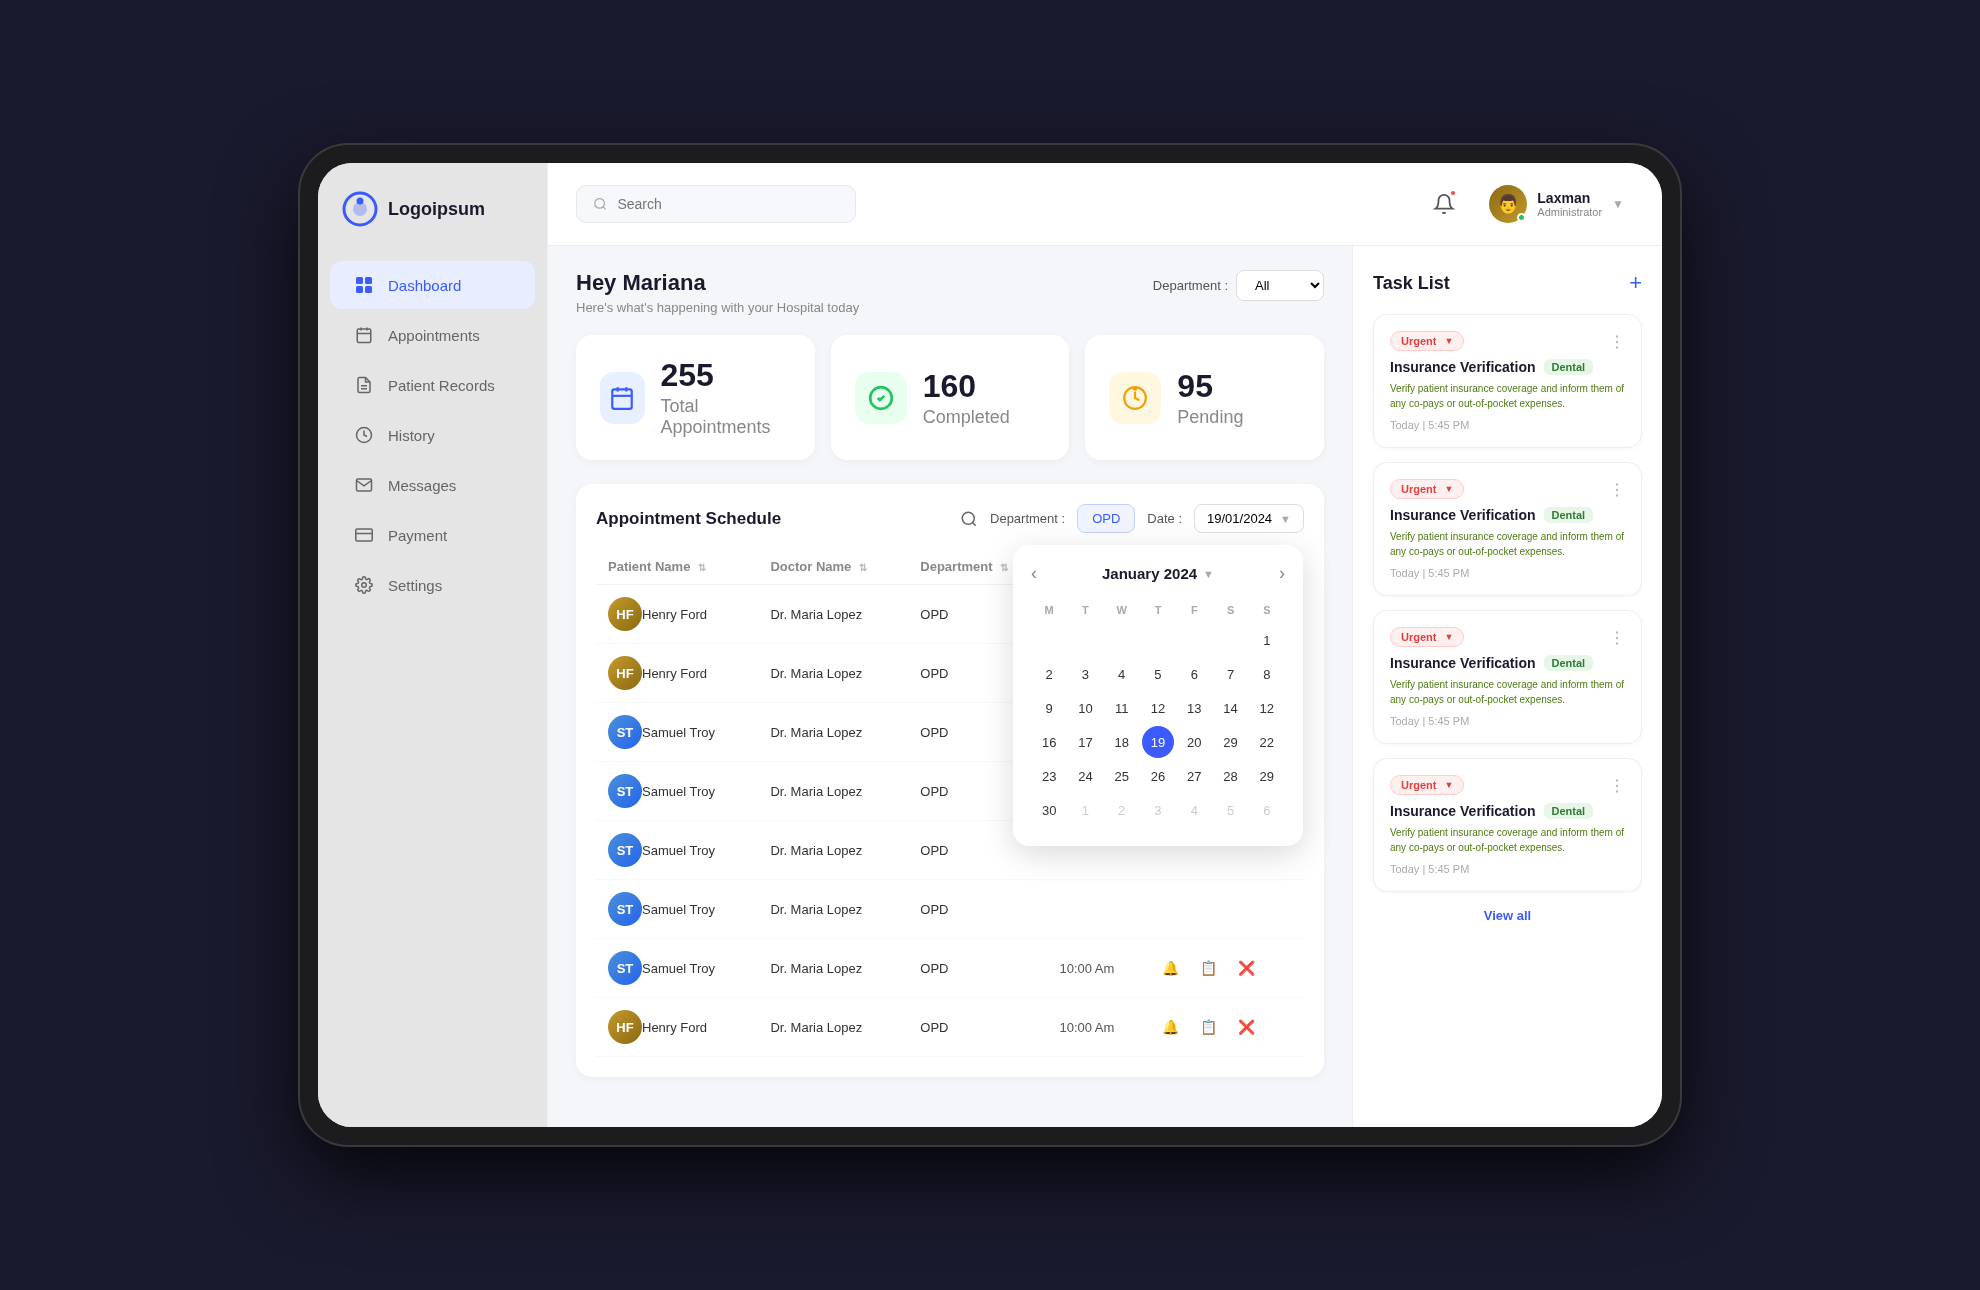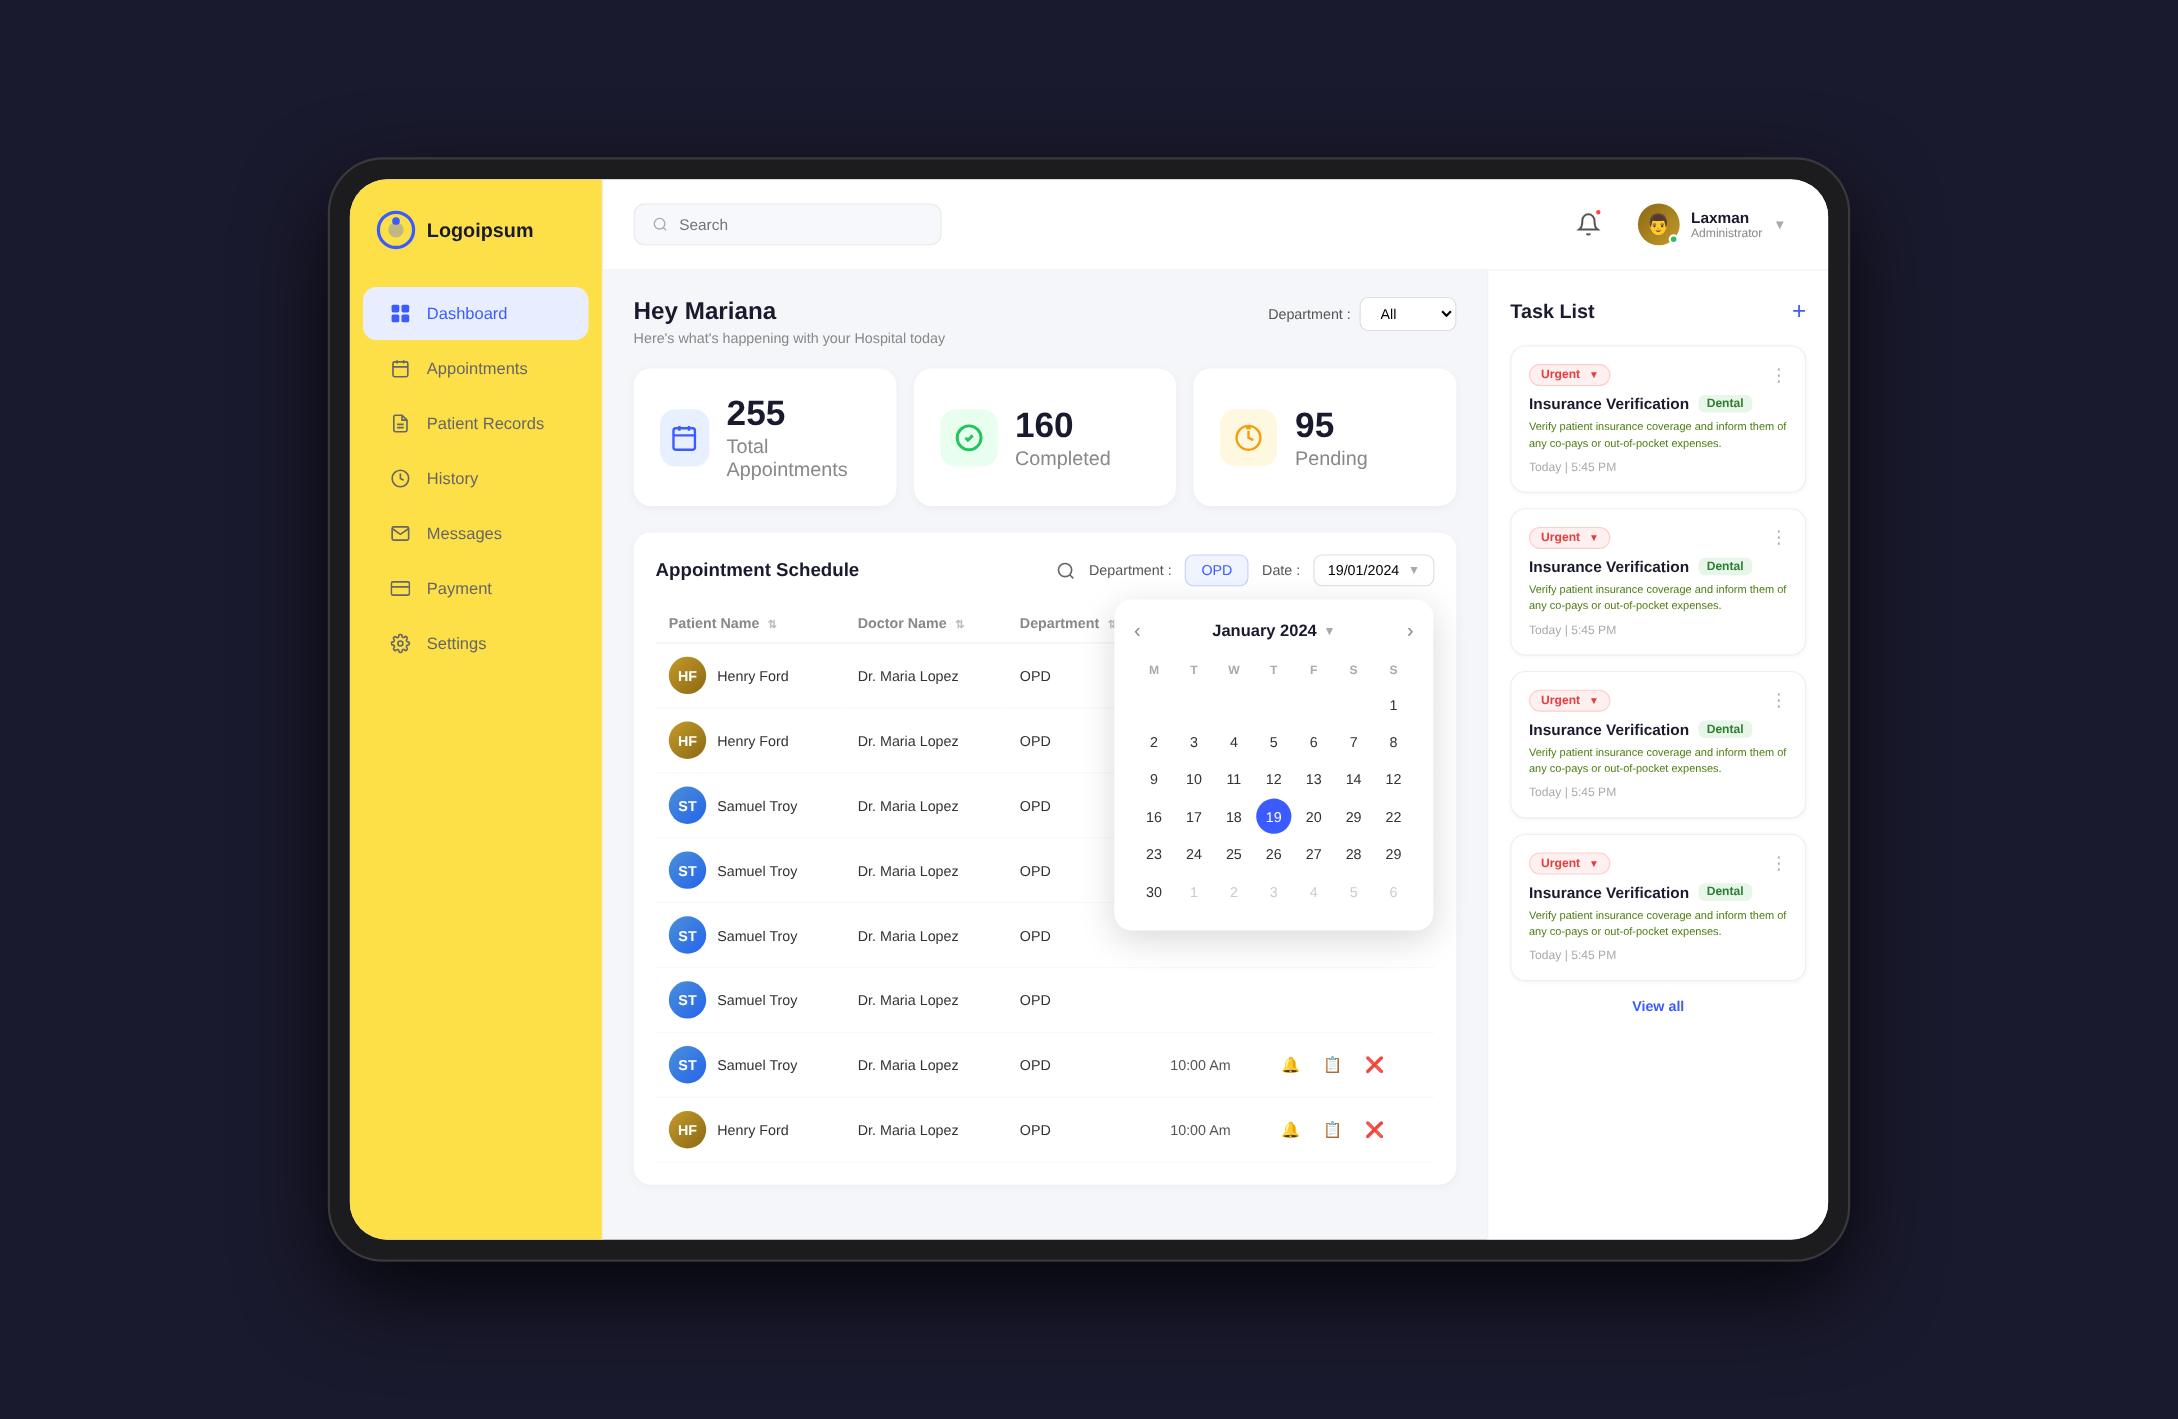--- a/index.html
+++ b/index.html
@@ -24,21 +24,21 @@
       width: 100%;
       height: 100%;
       background: #f5f6fa;
       border-radius: 34px;
       overflow: hidden;
       display: flex;
     }
     
     .sidebar {
       width: 230px;
-      background: #fde047;
+      background: #e5e5e5;
       height: 100%;
       display: flex;
       flex-direction: column;
       padding: 28px 0;
       border-right: 1px solid #eee;
       flex-shrink: 0;
     }
     .logo-area {
       padding: 0 24px 32px;
       display: flex;
@@ -284,21 +284,20 @@
     }
     td {
       padding: 12px 12px;
       font-size: 13px;
       color: #333;
       border-bottom: 1px solid #f8f8f8;
     }
     .patient-cell {
       display: flex;
       align-items: center;
-      gap: 10px;
     }
     .patient-avatar {
       width: 34px;
       height: 34px;
       border-radius: 50%;
       background: linear-gradient(135deg, #c49a2a, #8b6914);
       display: flex;
       align-items: center;
       justify-content: center;
       font-size: 13px;

